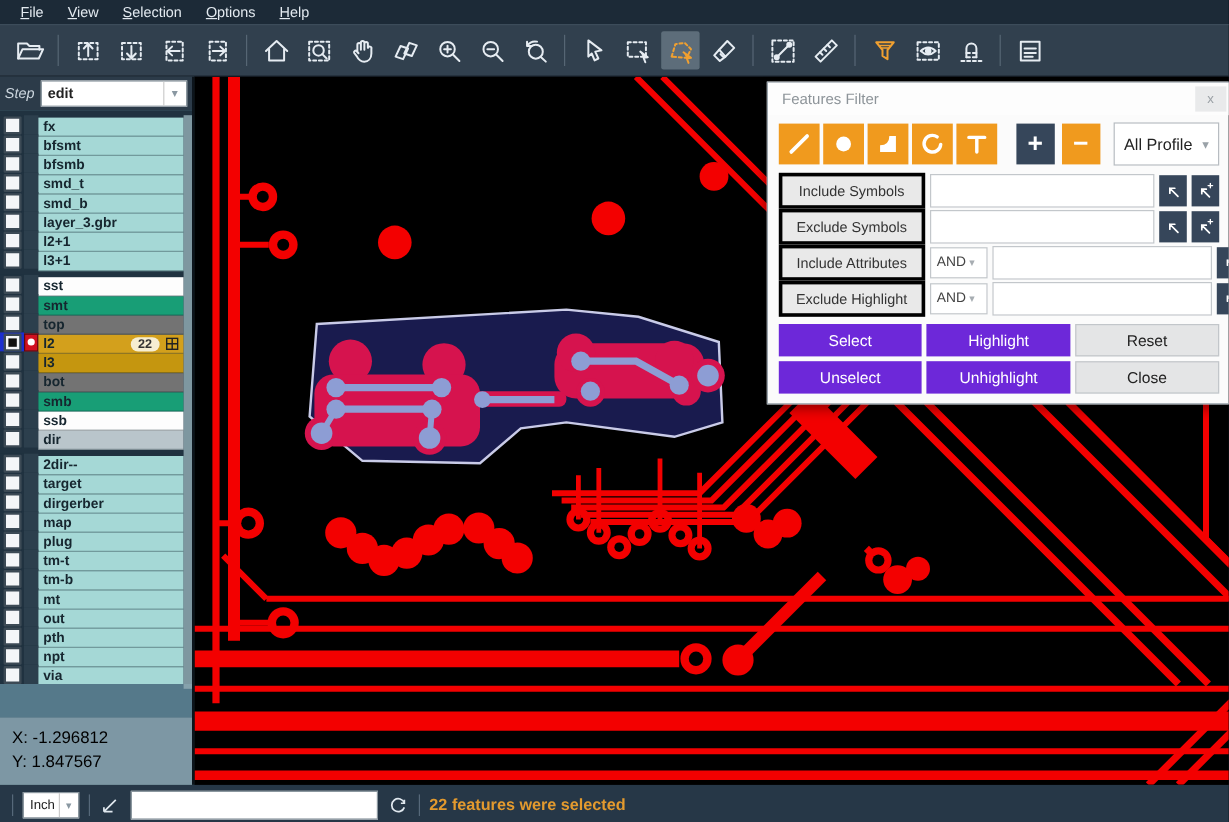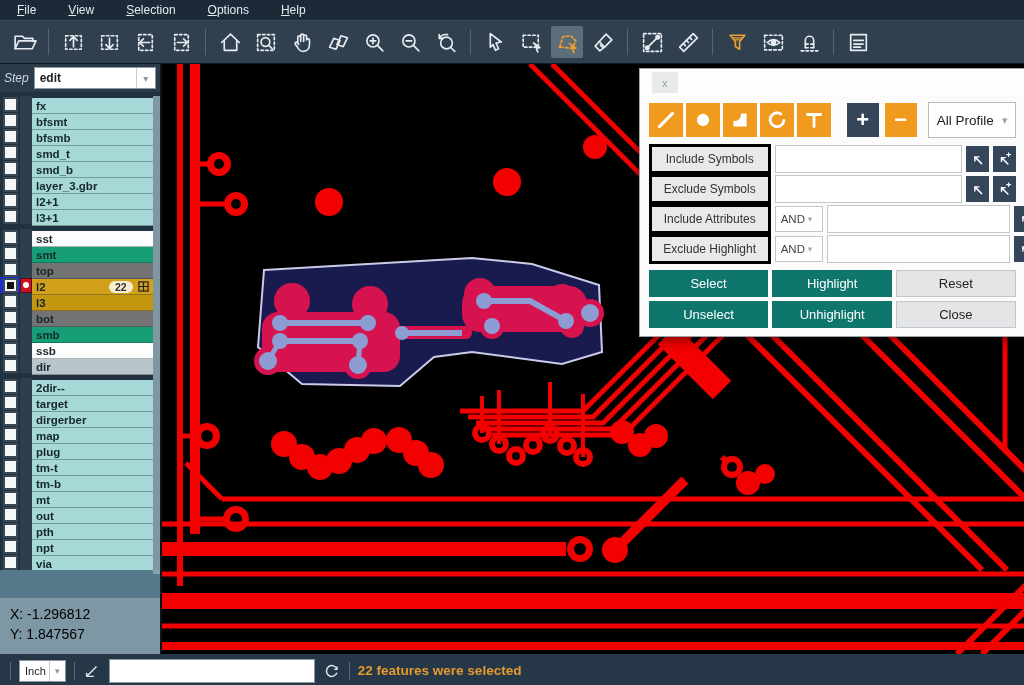--- a/index.html
+++ b/index.html
@@ -1,19 +1,19 @@
 <!DOCTYPE html>
 <html><head>
 <meta charset="utf-8">
 <style>
   html,body{margin:0;padding:0;background:#10181f;}
   body{width:1024px;height:685px;overflow:hidden;font-family:"Liberation Sans",sans-serif;
        -webkit-font-smoothing:antialiased;position:relative;}
   
-  .menubar{height:20px;background:#1c2a37;display:flex;align-items:center;padding-left:8px;gap:14px;}
+  .menubar{height:20px;background:#1c2a37;display:flex;align-items:center;padding-left:8px;gap:2px;}
   .menu-item{color:#e3eaf0;font-size:12px;padding:2px 9px;cursor:default;}
   .menu-item u{text-decoration:underline;}
   
   .toolbar{height:42px;background:#31404e;display:flex;align-items:center;padding-left:6px;
            border-top:1px solid #3c4c5a;border-bottom:1px solid #141d26;}
   .tb-btn{width:32px;height:32px;margin:0 2px;display:flex;align-items:center;justify-content:center;
           color:#e6ecf2;border-radius:2px;}
   .tb-btn svg{width:25px;height:25px;}
   .tb-btn.orange{color:#f0a030;}
   .tb-btn.active{background:#5d6d7a;}
@@ -76,21 +76,21 @@
   .f-label{width:116px;height:24px;background:#e9e9e9;border:3px solid #000000;font-size:12px;color:#333;
            display:flex;align-items:center;justify-content:center;flex:0 0 auto;}
   .f-op{width:46px;height:24px;background:#fff;border:1px solid #c3c7cb;display:flex;align-items:center;flex:0 0 auto;}
   .f-op .val{flex:1;font-size:11.5px;color:#444;padding-left:5px;}
   .f-op .chev{width:14px;color:#a7adb2;font-size:9px;}
   .f-input{flex:1;height:24px;background:#fff;border:1px solid #c3c7cb;}
   .f-arrow{width:23px;height:26px;background:#36465a;display:flex;align-items:center;justify-content:center;flex:0 0 auto;}
   .f-arrow svg{width:15px;height:15px;}
   .dlg-actions{margin:4px 9px 8px 9px;display:grid;grid-template-columns:1fr 1fr 1fr;gap:4px;flex:1;}
   .act-btn{display:flex;align-items:center;justify-content:center;font-size:13px;}
-  .act-dark{background:#0f766e;color:#fff;}
+  .act-dark{background:#6d28d9;color:#fff;}
   .act-light{background:#e4e5e6;color:#222;border:1px solid #c2c6ca;}
   
   .statusbar{height:33px;background:#263747;display:flex;align-items:center;padding-left:10px;gap:8px;}
   .sb-sep{width:1px;height:18px;background:#56687a;}
   .units-combo{height:20px;background:#fff;border:1px solid #8b979f;display:flex;align-items:center;}
   .units-combo .val{font-size:11px;color:#222;padding:0 3px 0 5px;}
   .units-combo .chev{width:15px;height:100%;border-left:1px solid #ccc;color:#8a98a2;font-size:9px;
                      display:flex;align-items:center;justify-content:center;}
   .sb-icon{color:#dfe7ee;display:flex;align-items:center;}
   .sb-icon svg{width:18px;height:18px;}
@@ -614,20 +614,21 @@
       </g>
       <path d="M505,271 L560,326" stroke="#f30000" stroke-width="26" fill="none"></path>
       <circle cx="570" cy="403" r="11" fill="#f30000"></circle>
         <circle cx="570" cy="403" r="5" fill="#000"></circle>
       <circle cx="586" cy="419" r="12" fill="#f30000"></circle>
         <circle cx="603" cy="410" r="10" fill="#f30000"></circle>
     </svg>
 
     <div class="dialog">
       <div class="dlg-head">
+        <span class="dlg-title">Features Filter</span>
         <span class="dlg-close">x</span>
       </div>
       <div class="dlg-tools" id="dlgtools">
           <div class="type-btn">
             <svg viewBox="0 0 20 20">
               <path d="M4,16 L16,4" stroke="#fff" stroke-width="2.8" stroke-linecap="round"></path>
             </svg>
           </div>
           <div class="type-btn">
             <svg viewBox="0 0 20 20">

